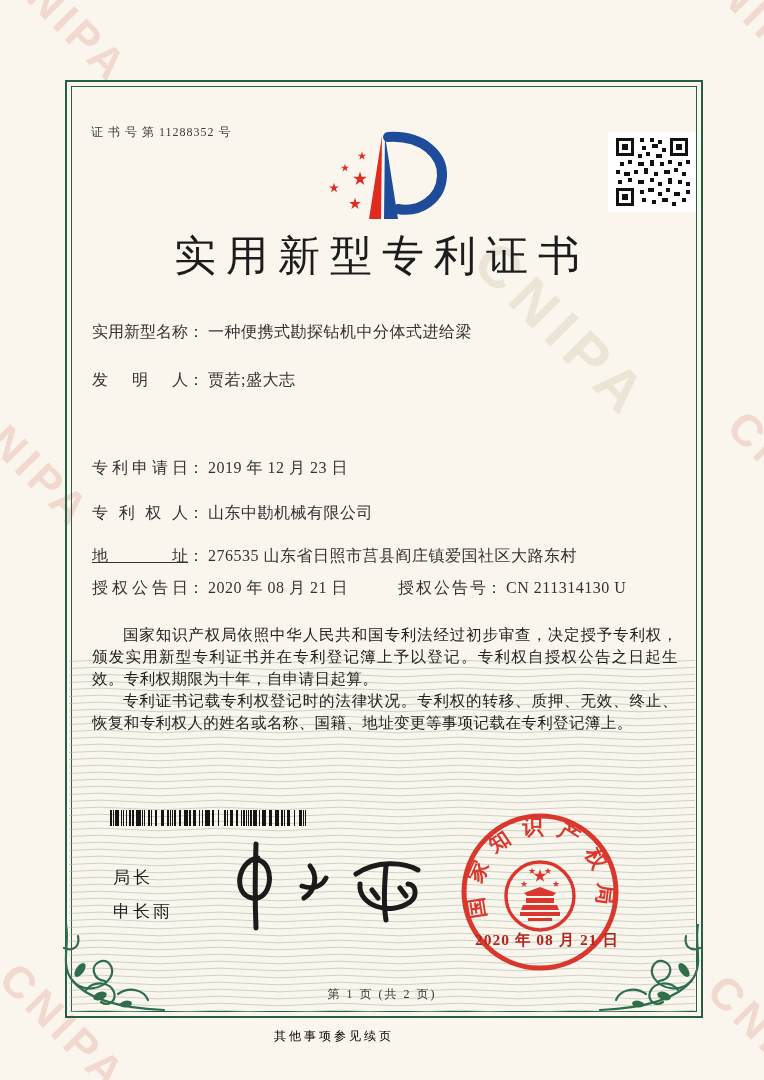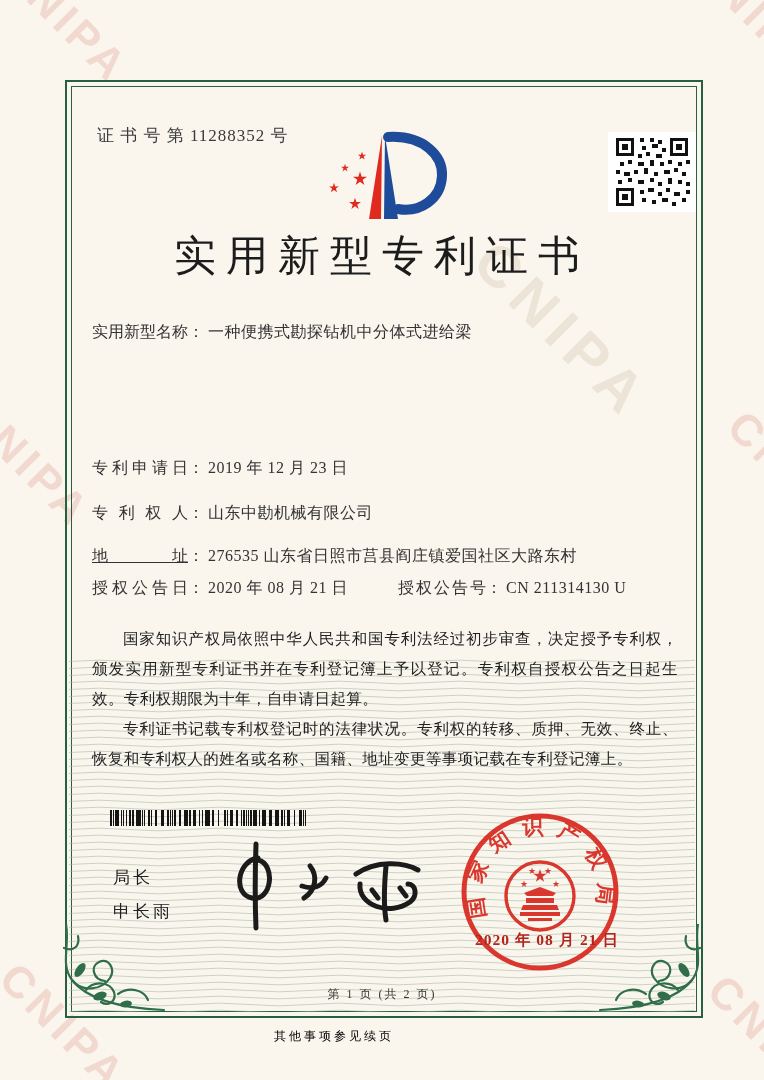--- a/index.html
+++ b/index.html
@@ -16,34 +16,34 @@
   
   #frame{position:absolute;left:65px;top:80px;width:634px;height:934px;
          border:2px solid #265f41;}
   #frame-inner{position:absolute;left:4px;top:4px;right:4px;bottom:4px;
          border:1px solid #265f41;}
 
   
   #wavy{position:absolute;left:69px;top:658px;width:626px;height:354px;opacity:.55;}
 
   
-  #cert-no{position:absolute;left:97px;top:124px;font-size:17px;letter-spacing:1px;color:#3a3a3a;}
+  #cert-no{position:absolute;left:91px;top:124px;font-size:12px;letter-spacing:1px;color:#3a3a3a;}
   #title{position:absolute;left:0;top:228px;width:764px;text-align:center;
          font-size:42px;font-weight:400;letter-spacing:10px;color:#1c1c1c;}
 
   
   .row{position:absolute;left:92px;font-size:16px;white-space:nowrap;color:#333;}
   .flabel{display:inline-block;width:100px;text-align:justify;text-align-last:justify;vertical-align:bottom;}
   .fcolon{display:inline-block;margin-right:4px;}
   .fvalue{letter-spacing:.5px;}
   .pair2{position:absolute;left:306px;top:0;}
 
   
   #paras{position:absolute;left:92px;top:624px;width:586px;font-size:15.5px;
-         line-height:30px;color:#222;letter-spacing:.4px;text-align:justify;}
+         line-height:22px;color:#222;letter-spacing:.4px;text-align:justify;}
   #paras p{margin:0;text-indent:2em;}
 
   
   #barcode{position:absolute;left:110px;top:810px;width:196px;height:16px;
     background:
       repeating-linear-gradient(90deg,#151515 0 2px,transparent 2px 3px,#151515 3px 4px,transparent 4px 7px,#151515 7px 9px,transparent 9px 10px,transparent 10px 13px,#151515 13px 14px,transparent 14px 19px),
       repeating-linear-gradient(90deg,#151515 0 1px,transparent 1px 5px,#151515 5px 8px,transparent 8px 11px,#151515 11px 12px,transparent 12px 16px,#151515 16px 17px,transparent 17px 23px);}
 
   
   #director-title{position:absolute;left:113px;top:866px;font-size:17px;letter-spacing:3px;color:#222;}
@@ -155,20 +155,23 @@
                M50,50h4v4h-4z M60,46h4v6h-4z M70,48h4v4h-4z M78,50h4v4h-4z
                M32,58h4v4h-4z M40,56h6v4h-6z M50,60h4v4h-4z M58,56h4v4h-4z M66,60h6v4h-6z M78,58h4v4h-4z
                M34,66h4v4h-4z M44,68h4v4h-4z M54,66h6v4h-6z M64,70h4v4h-4z M74,66h4v4h-4z"></path>
     </g>
   </svg>
 
   <div id="title">实用新型专利证书</div>
 
   <div class="row" style="top:322px;">
     <span class="flabel" style="width:96px;">实用新型名称</span><span class="fcolon">：</span><span class="fvalue">一种便携式勘探钻机中分体式进给梁</span>
+  </div>
+  <div class="row" style="top:370px;">
+    <span class="flabel" style="width:96px;">发明人</span><span class="fcolon">：</span><span class="fvalue">贾若;盛大志</span>
   </div>
   <div class="row" style="top:458px;">
     <span class="flabel" style="width:96px;">专利申请日</span><span class="fcolon">：</span><span class="fvalue">2019 年 12 月 23 日</span>
   </div>
   <div class="row" style="top:503px;">
     <span class="flabel" style="width:96px;">专利权人</span><span class="fcolon">：</span><span class="fvalue">山东中勘机械有限公司</span>
   </div>
   <div class="row" style="top:546px;">
     <span class="flabel" style="width:96px;text-decoration:underline;">地址</span><span class="fcolon">：</span><span class="fvalue">276535 山东省日照市莒县阎庄镇爱国社区大路东村</span>
   </div>

